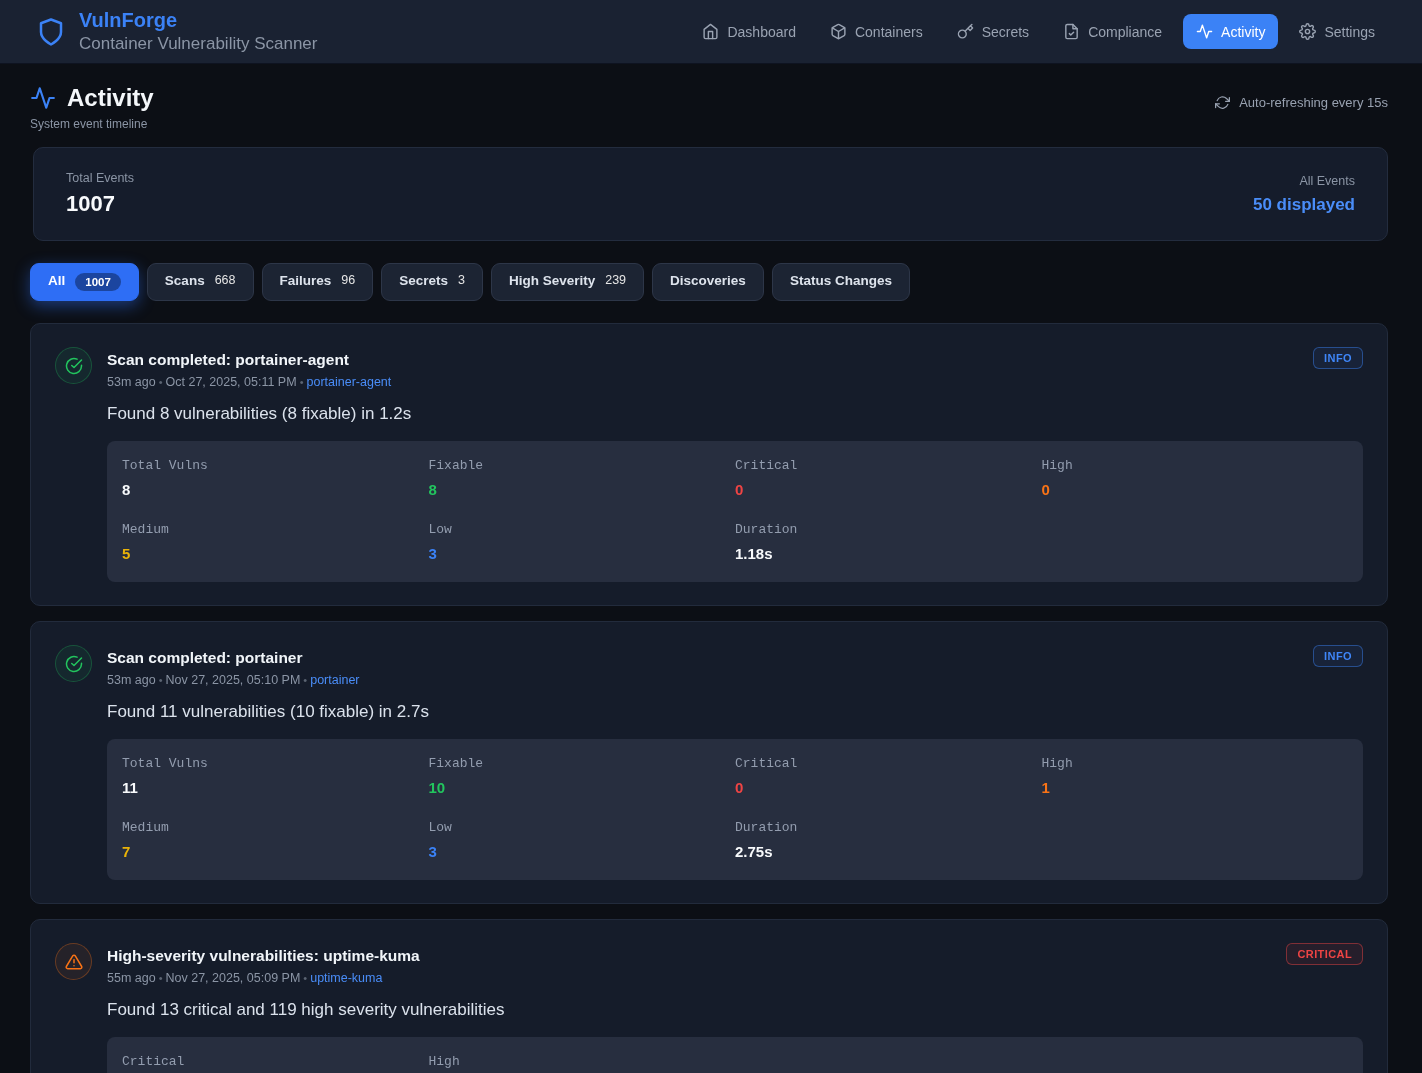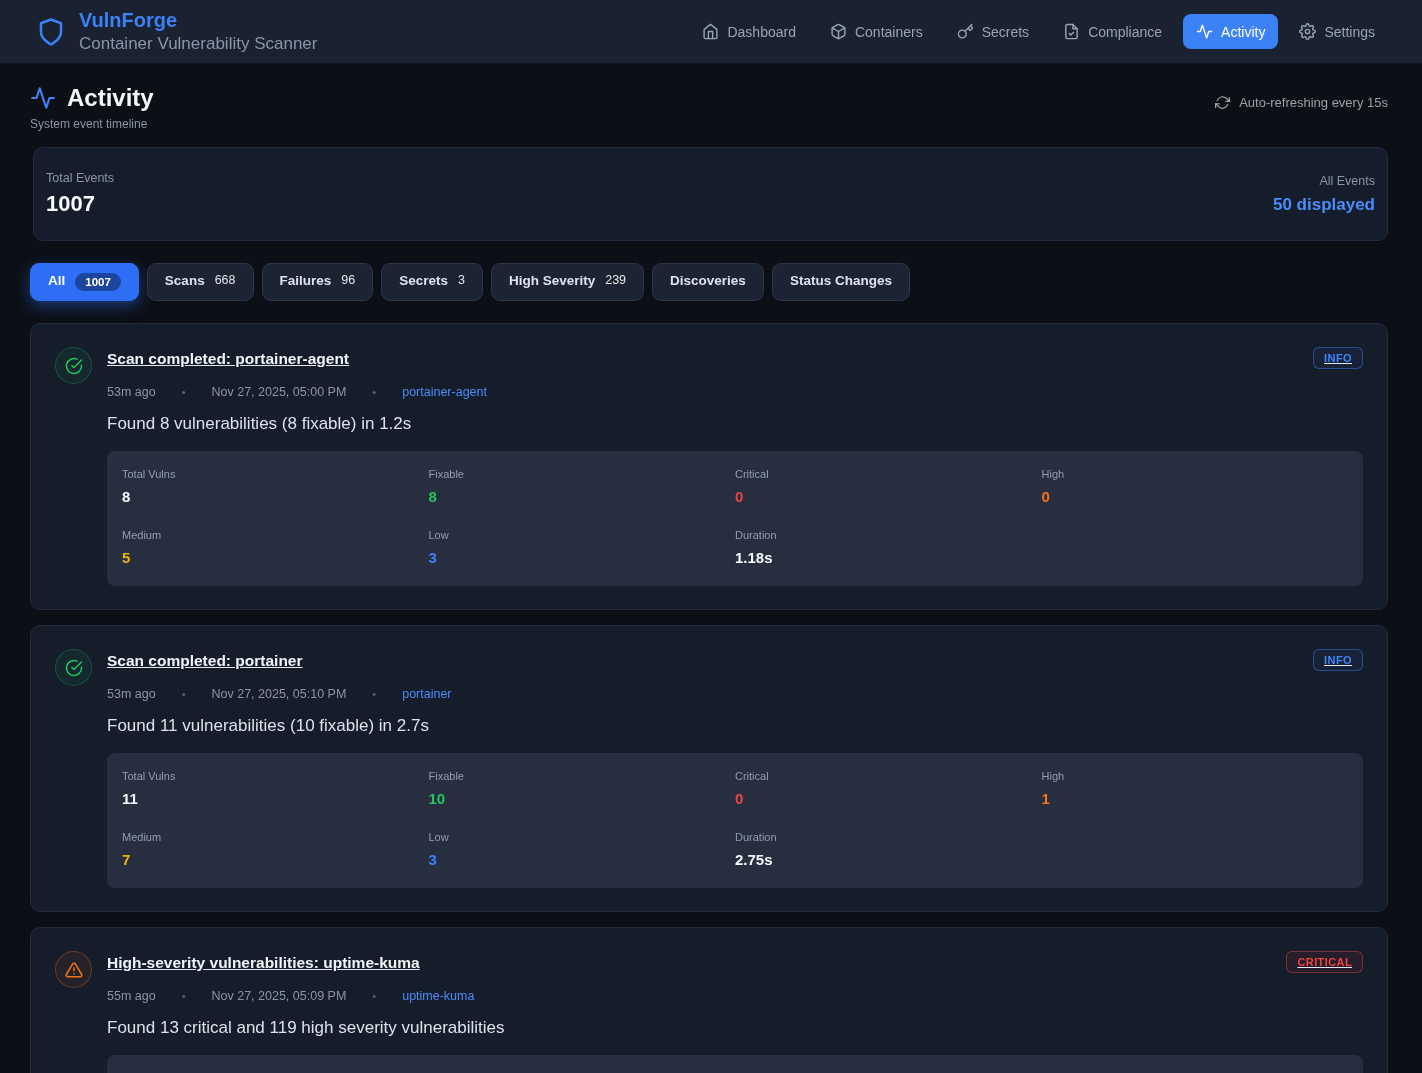--- a/index.html
+++ b/index.html
@@ -39,21 +39,21 @@
   .title-row { display:flex; align-items:center; gap:11px; }
   .title-row h1 { margin:0; font-size:24px; font-weight:bold; color:#f4f7fa; }
   .page-icon { color:#3b82f6; }
   .page-sub { font-size:12px; color:#8b95a5; margin-top:5px; }
   .refresh-note { display:flex; align-items:center; gap:9px; color:#98a1b0; font-size:13px; margin-top:11px; }
   .refresh-note svg { width:15px; height:15px; }
 
   
   .summary-card {
     margin:16px 0 0 3px; background:#151c2b; border:1px solid #232c3e;
-    border-radius:10px; padding:23px 12px;
+    border-radius:10px; padding:23px 32px;
     display:flex; justify-content:space-between; align-items:center;
   }
   .sum-label { font-size:12.5px; color:#8b95a5; }
   .sum-value { font-size:22px; font-weight:bold; color:#f8fafc; margin-top:6px; }
   .sum-right { text-align:right; }
   .sum-displayed { font-size:17px; font-weight:bold; color:#4a8df8; margin-top:7px; }
 
   
   .filters { display:flex; gap:8px; margin:22px 0 0 0; }
   .filter-btn {
@@ -80,37 +80,37 @@
   }
   .event-head { display:flex; gap:15px; }
   .event-icon {
     width:37px; height:37px; border-radius:50%; flex-shrink:0;
     display:flex; align-items:center; justify-content:center;
   }
   .event-icon svg { width:18px; height:18px; }
   .event-icon.success { color:#22c55e; background:rgba(34,197,94,.07); border:1px solid rgba(34,197,94,.28); }
   .event-icon.warning { color:#f97316; background:rgba(249,115,22,.07); border:1px solid rgba(249,115,22,.32); }
   .event-body { flex:1; min-width:0; }
-  .event-title-row { display:flex; justify-content:space-between; align-items:center;text-decoration:underline; }
+  .event-title-row { display:flex; justify-content:space-between; align-items:flex-end; }
   .event-title { margin:0; font-size:15.5px; font-weight:bold; color:#f1f5f9; padding-top:2px; }
   .badge {
     font-size:11px; font-weight:bold; padding:4px 10px; border-radius:6px; letter-spacing:.4px;
   }
   .badge.info { color:#3f86f8; background:rgba(59,130,246,.08); border:1px solid rgba(59,130,246,.45); }
   .badge.critical { color:#ef4444; background:rgba(239,68,68,.08); border:1px solid rgba(239,68,68,.45); }
-  .event-meta { margin-top:16px; font-size:12.5px; color:#8b95a5; display:flex; align-items:center; gap:26px; }
+  .event-meta { margin-top:6px; font-size:12.5px; color:#8b95a5; display:flex; align-items:center; gap:3px; }
   .dot { color:#5b6472; font-size:11px; }
   .container-link { color:#4a8df8; cursor:pointer; text-decoration:none; }
   .event-desc { margin:15px 0 0; font-size:17px; color:#dbe2ec; }
   .stat-box {
     margin-top:17px; background:#272e3f; border-radius:8px;
     padding:17px 15px 20px;
     display:grid; grid-template-columns:repeat(4, 1fr); row-gap:24px;
   }
-  .stat-label { font-size:11px; color:#939daf; }
+  .stat-label { font-size:13px; color:#939daf;font-family:Liberation Mono, monospace; }
   .stat-value { font-size:15px; font-weight:bold; margin-top:8px; }
 </style>
 </head>
 <body>
 
 <header class="app-header">
   <div class="brand">
     <span class="brand-logo">
       <svg width="30" height="30" viewBox="0 0 24 24" fill="none" stroke="currentColor" stroke-width="2" stroke-linecap="round" stroke-linejoin="round">
           <path d="M12 22s8-4 8-10V5l-8-3-8 3v7c0 6 8 10 8 10z"></path>
@@ -254,21 +254,21 @@
             </svg>
           </div>
           <div class="event-body">
             <div class="event-title-row">
               <h3 class="event-title">Scan completed: portainer-agent</h3>
               <span class="badge info">INFO</span>
             </div>
             <div class="event-meta">
               <span>53m ago</span>
               <span class="dot">•</span>
-              <span>Nov 27, 2025, 05:00 PM</span>
+              <span>Oct 27, 2025, 05:11 PM</span>
               <span class="dot">•</span>
               <a class="container-link">portainer-agent</a>
             </div>
             <p class="event-desc">Found 8 vulnerabilities (8 fixable) in 1.2s</p>
             <div class="stat-box">
               <div class="stat">
                 <div class="stat-label">Total Vulns</div>
                 <div class="stat-value" style="color:#f8fafc">8</div>
               </div>
               <div class="stat">

